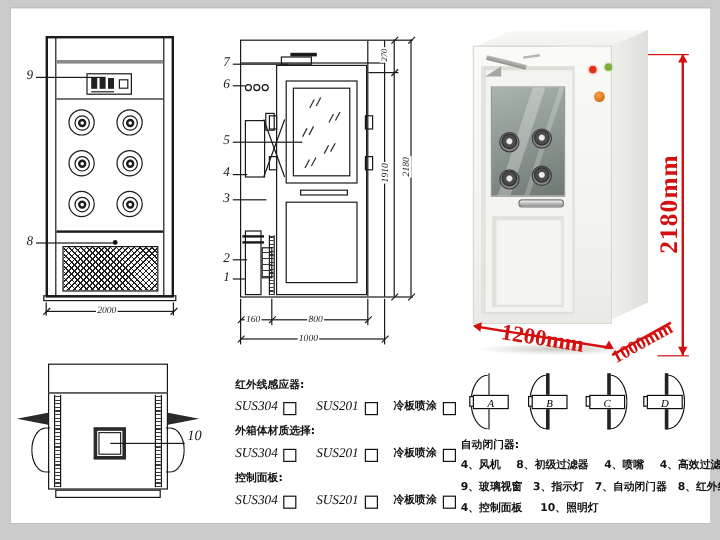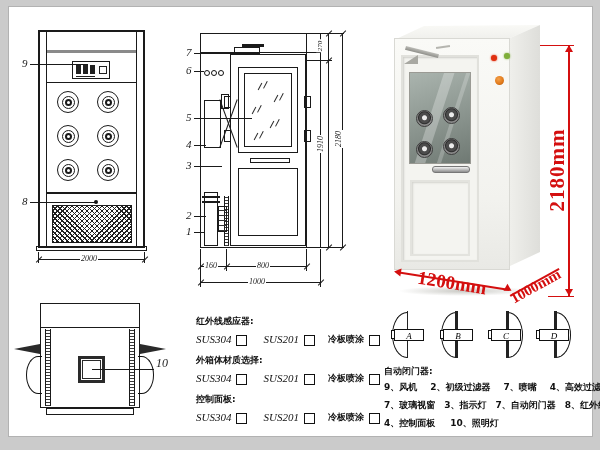--- a/index.html
+++ b/index.html
@@ -287,27 +287,27 @@
       <div class="arc arcR" style="right:0;top:2px;width:15px;height:46px;"></div>
       <div class="dbar" style="right:14px;width:3px;height:47px;"></div>
       <div class="dframe">D</div>
       <div class="dsq"></div>
     </div>
   </div>
 
   <div>
     <div class="cn abs" style="left:384px;top:366px;font-weight:bold;">自动闭门器:</div>
     <div class="leg-row" style="left:384px;top:381px;gap:13px;">
-      <span>9、风机</span>
-      <span>2、初级过滤器</span>
-      <span>7、喷嘴</span>
+      <span>4、风机</span>
+      <span>8、初级过滤器</span>
+      <span>4、喷嘴</span>
       <span>4、高效过滤器</span>
     </div>
     <div class="leg-row" style="left:384px;top:399px;gap:9px;">
-      <span>7、玻璃视窗</span>
+      <span>9、玻璃视窗</span>
       <span>3、指示灯</span>
       <span>7、自动闭门器</span>
       <span>8、红外线感应器</span>
     </div>
     <div class="leg-row" style="left:384px;top:417px;gap:15px;">
       <span>4、控制面板</span>
       <span>10、照明灯</span>
     </div>
   </div>
 </div>

